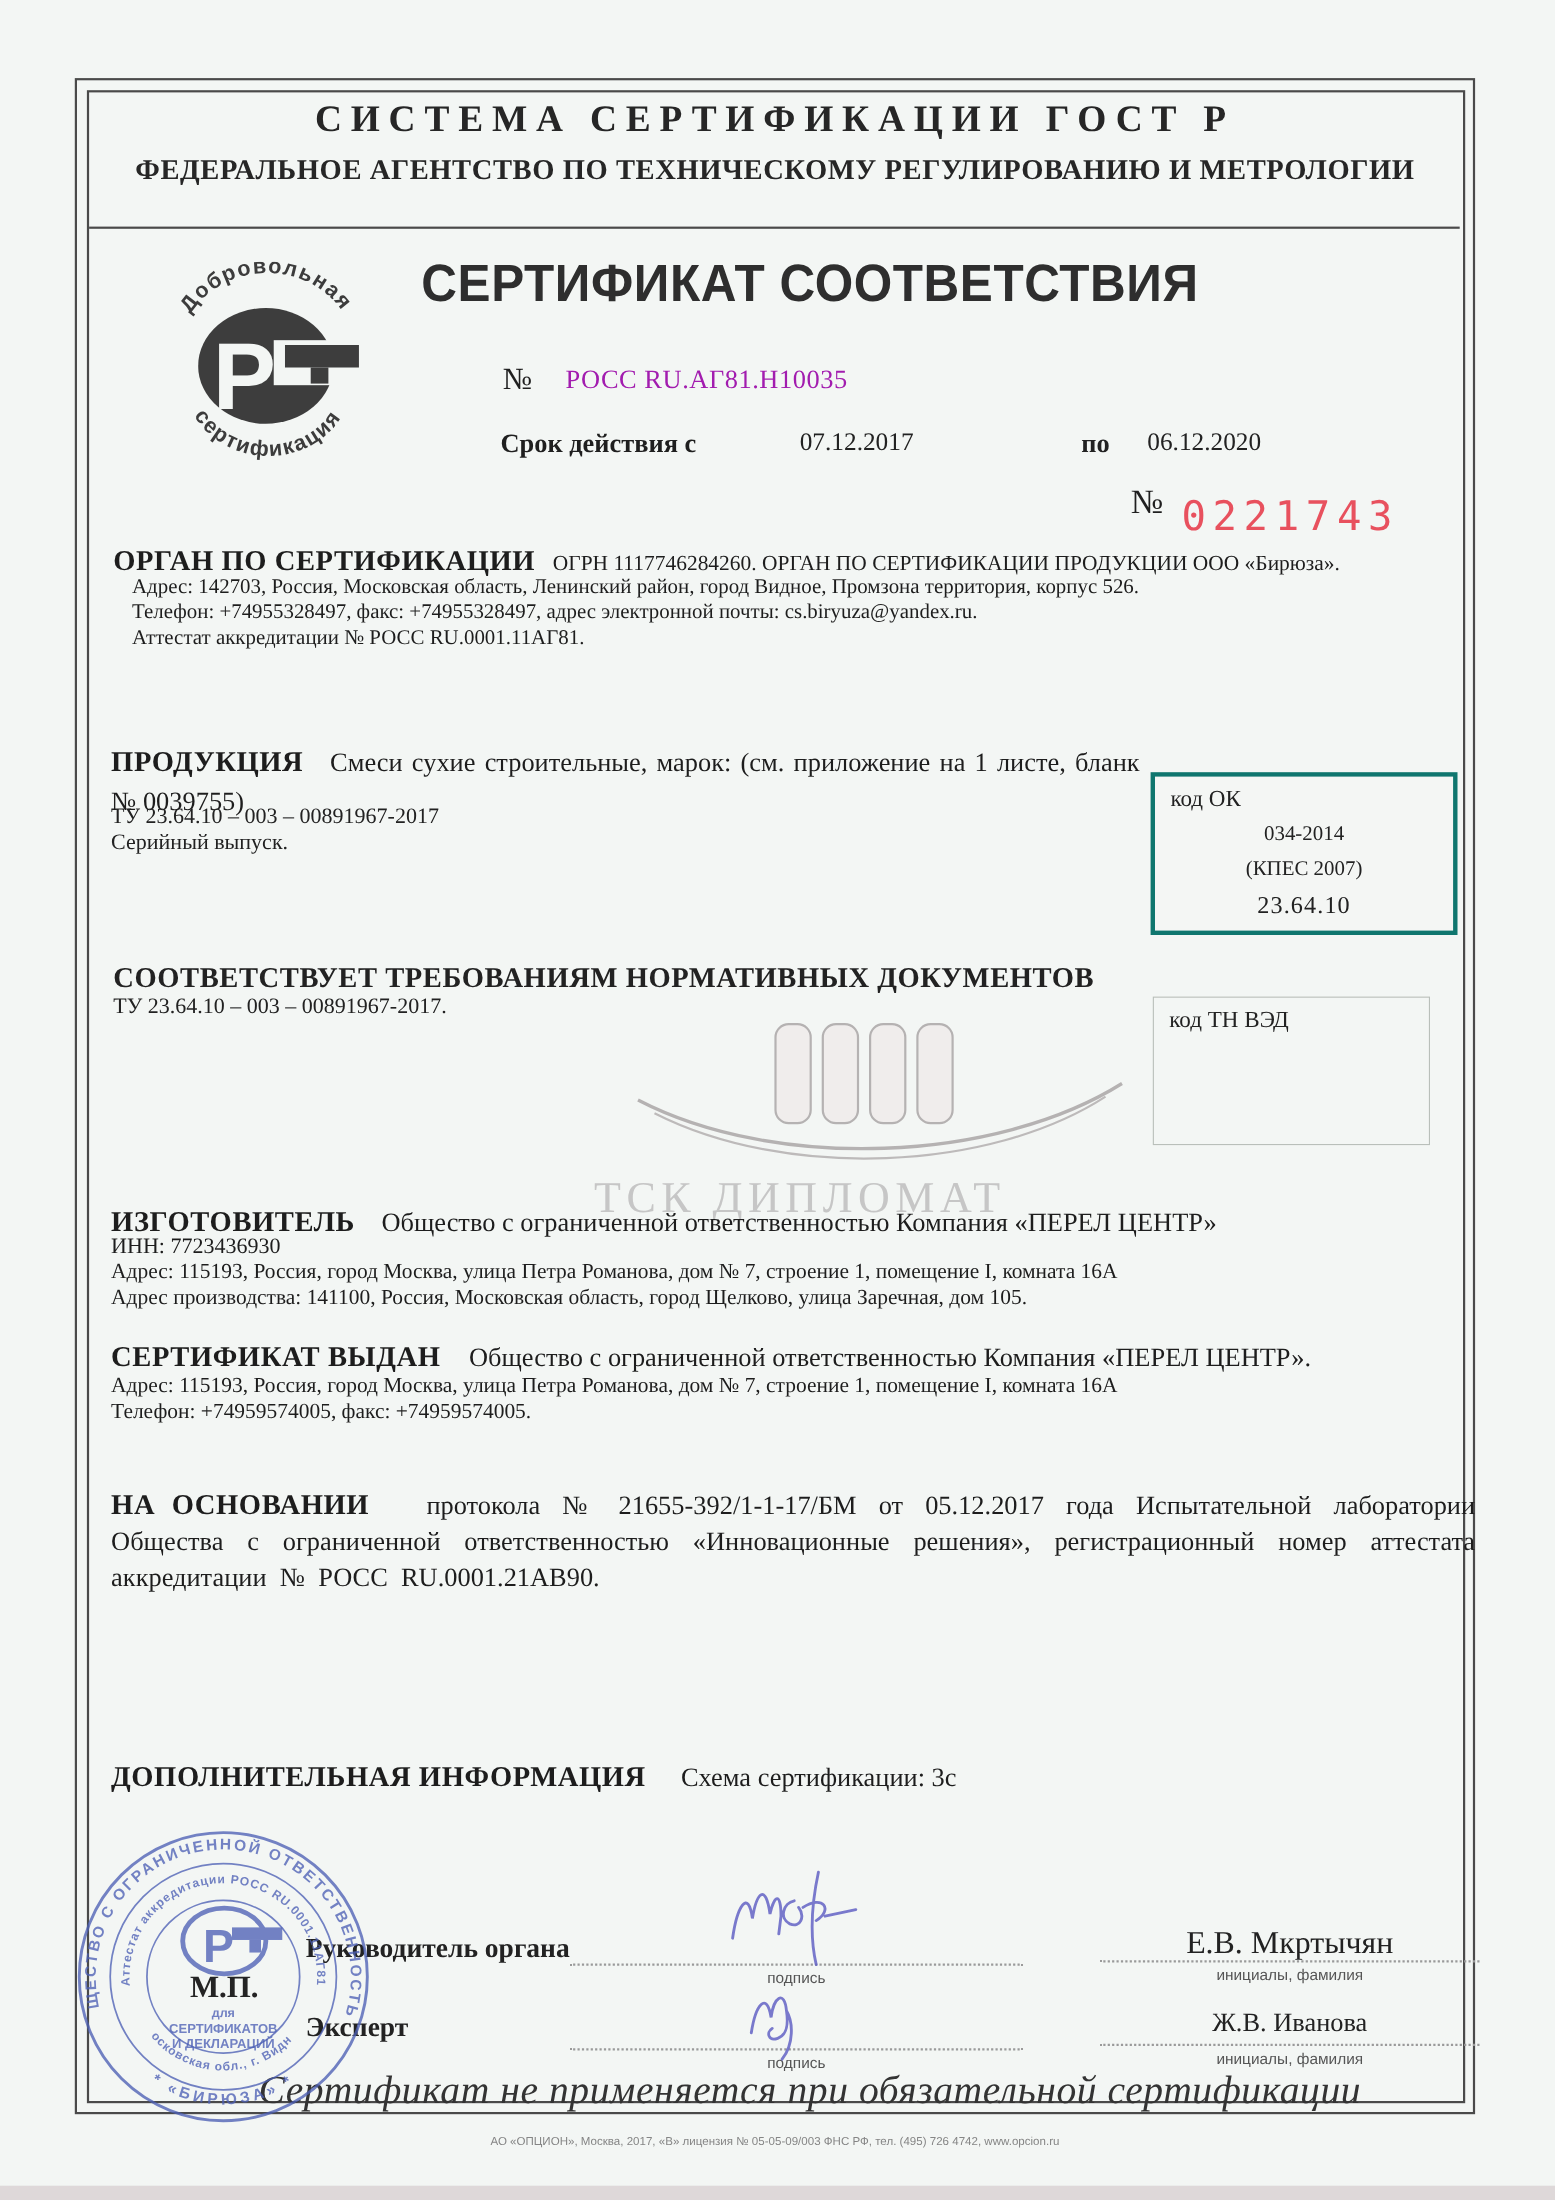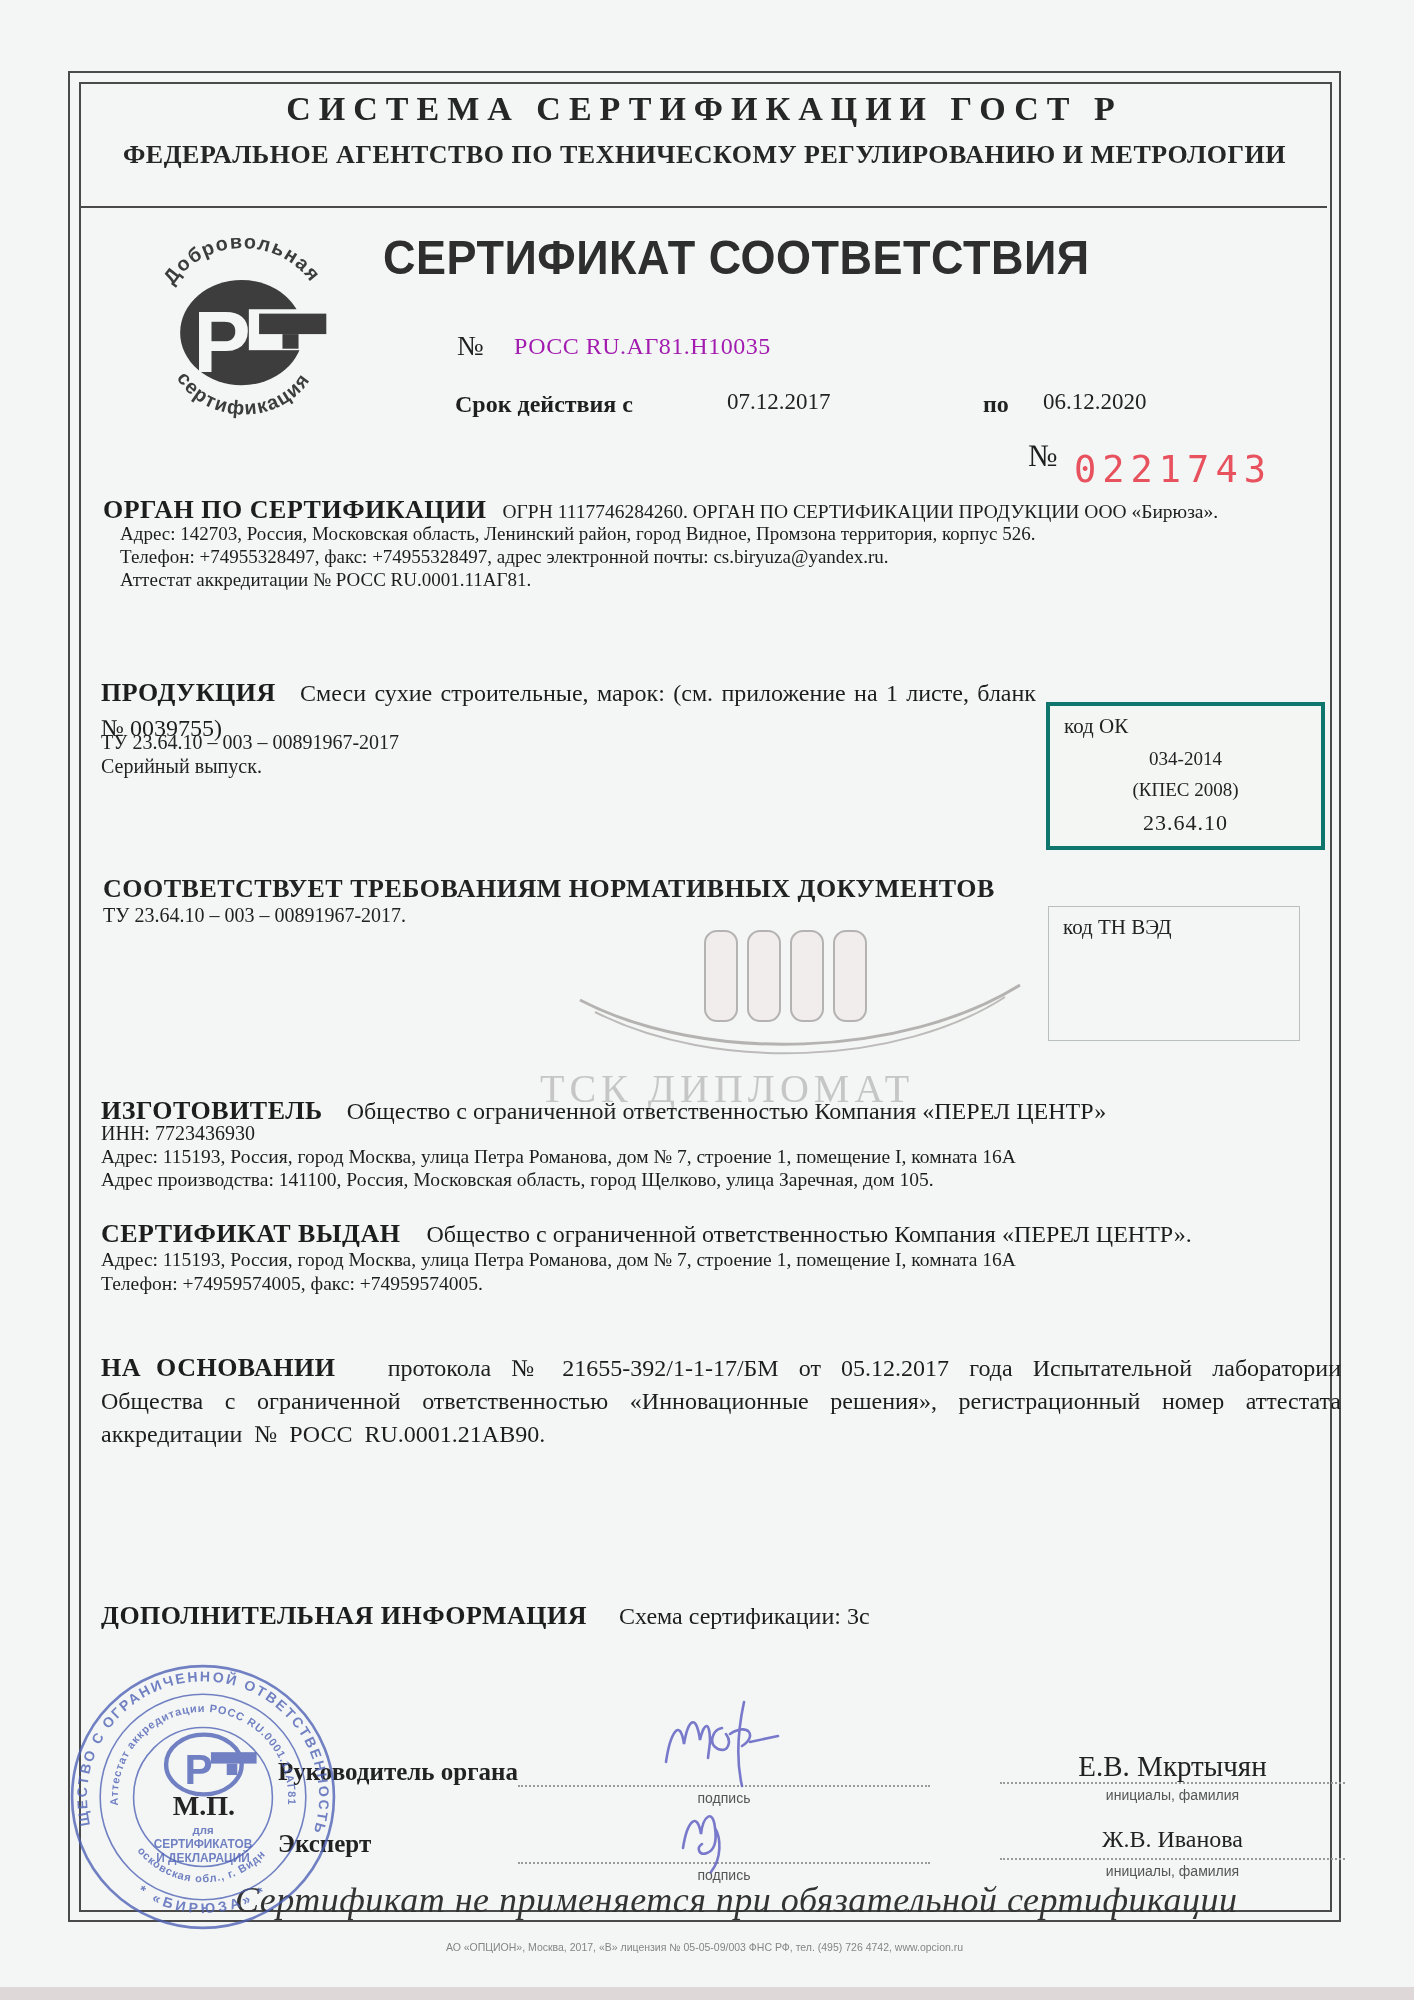--- a/index.html
+++ b/index.html
@@ -143,21 +143,21 @@
 <div class="abs prod-p">
   <span class="sh">ПРОДУКЦИЯ</span>
   <span class="bt" style="margin-left:18px">Смеси сухие строительные, марок: (см. приложение на 1 листе, бланк № 0039755)</span>
 </div>
 <div class="abs prod-tu">ТУ 23.64.10 – 003 – 00891967-2017</div>
 <div class="abs prod-serial">Серийный выпуск.</div>
 
 <div class="abs okbox">
   <span class="abs okbox-label">код ОК</span>
   <span class="abs okbox-v1">034-2014</span>
-  <span class="abs okbox-v2">(КПЕС 2008)</span>
+  <span class="abs okbox-v2">(КПЕС 2007)</span>
   <span class="abs okbox-v3">23.64.10</span>
 </div>
 
 <div class="abs comp-h">СООТВЕТСТВУЕТ ТРЕБОВАНИЯМ НОРМАТИВНЫХ ДОКУМЕНТОВ</div>
 <div class="abs comp-doc">ТУ 23.64.10 – 003 – 00891967-2017.</div>
 
 <div class="abs tnbox">
   <span class="abs tnbox-label">код ТН ВЭД</span>
 </div>
 

